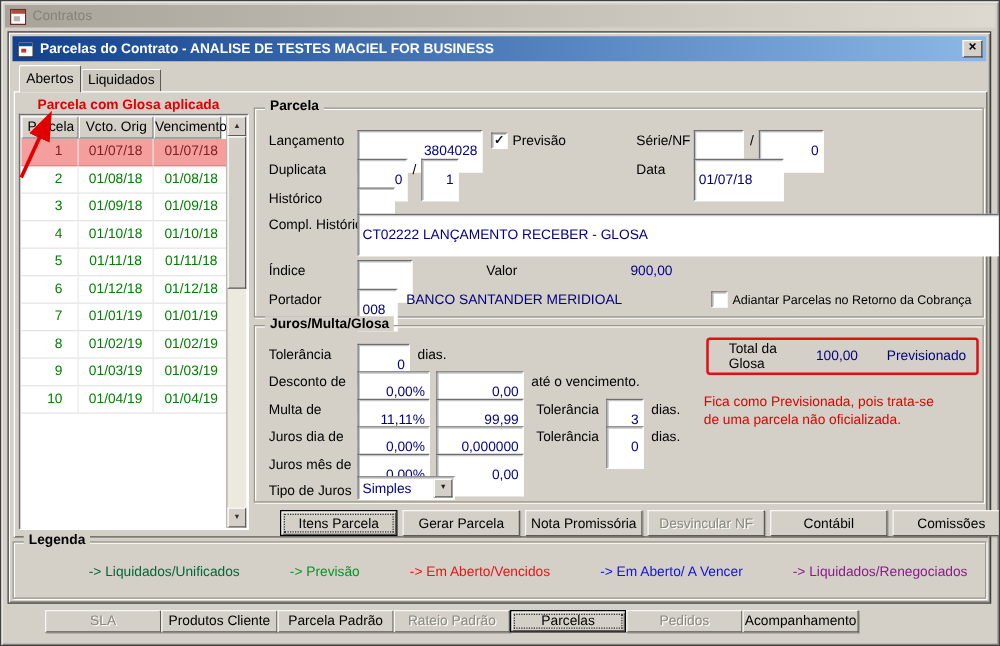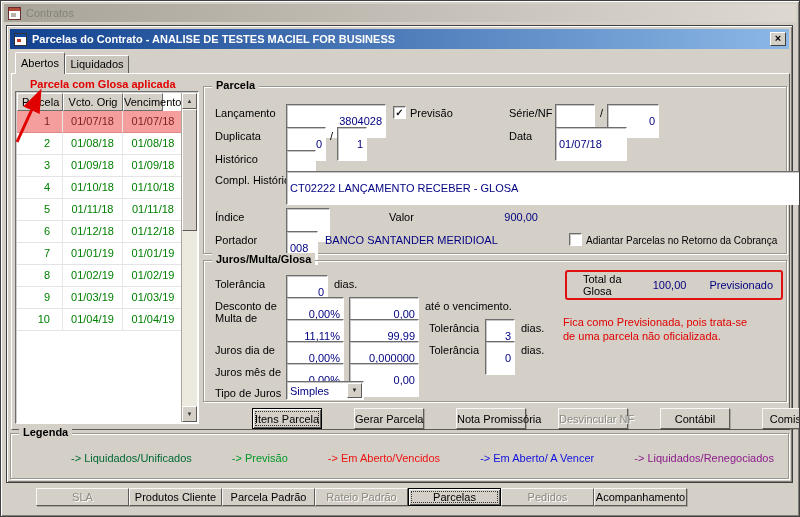--- a/index.html
+++ b/index.html
@@ -45,21 +45,21 @@
   .rednote { position:absolute; left:359px; top:54px; color:#e00000; line-height:14px; white-space:nowrap; }
 
   
   .gridwrap { position:absolute; left:8px; top:65px; width:184px; height:333px; z-index:4;
     background:#fff; border:1px solid #6d6d6d; border-right-color:#fff; border-bottom-color:#fff;
     box-shadow: inset 1px 1px 0 rgba(64,64,64,.25); }
   .ghead { position:absolute; left:1px; top:1px; height:18px; display:flex; }
   .hc { height:18px; background:#d4d0c8; border:1px solid; border-color:#fff #6d6d6d #6d6d6d #fff;
         line-height:16px; text-align:center; }
   .hc.c1 { width:46px; text-align:left; padding-left:4px; }
-  .hc.c2 { width:60px; } .hc.c3 { width:40px; }
+  .hc.c2 { width:60px; } .hc.c3 { width:54px; }
   .grows { position:absolute; left:1px; top:19px; width:166px; bottom:1px; background:#fff; overflow:hidden; }
   .grow { display:flex; height:22px; }
   .gcell { line-height:21px; color:#008000; border-bottom:1px solid #e4e4e4; border-right:1px solid #e9e9e9; }
   .gcell.c1 { width:46px; text-align:right; padding-right:12px; }
   .gcell.c2 { width:60px; text-align:center; } .gcell.c3 { width:60px; text-align:center; border-right:none; }
   .grow.sel .gcell { background:#f49e9e; color:#7e1e1e; border-bottom-color:#e08888; }
 
   .vscroll { position:absolute; right:1px; top:1px; width:16px; bottom:1px; background:#eceade; border-left:1px solid #a9a69c; }
   .sbtn { position:absolute; left:0; width:15px; height:16px; background:#d4d0c8;
     border:1px solid; border-color:#fff #5c5b55 #5c5b55 #fff;
@@ -105,21 +105,21 @@
 
   .btn { background:#d4d0c8; color:#000;
     border:1px solid; border-color:#f8f7f5 #5c5b55 #5c5b55 #f8f7f5;
     box-shadow: 1px 1px 0 rgba(0,0,0,.2);
     font:11px "Liberation Sans",sans-serif; cursor:default; white-space:nowrap; }
   .btn.dis { color:#8a887f; text-shadow:1px 1px 0 #fff; }
   .btn.def { border-color:#000; box-shadow: inset 1px 1px 0 #fff, inset -1px -1px 0 #5c5b55;
     outline:1px dotted #333; outline-offset:-4px; }
 
   .actions { position:absolute; left:217px; top:382px; display:flex; gap:4px; z-index:4; }
-  .abtn { width:70px; height:21px;margin-left:28px; }
+  .abtn { width:94px; height:21px; }
 
   .legend-row { position:absolute; left:60px; right:14px; top:18px; display:flex; justify-content:space-between; }
   .legend-item { white-space:nowrap; }
 
   .toolbar { position:absolute; left:35px; top:487px; display:flex; }
   .tbtn { width:93px; height:18px; }
 </style>
 </head>
 <body>
 
@@ -273,21 +273,21 @@
 
       <span class="lbl" style="left:11px;top:17px">Tolerância</span>
       <input class="tin ra" style="left: 82px; top: 14px; width: 42px;" value="0">
       <span class="lbl" style="left:130px;top:17px">dias.</span>
 
       <span class="lbl" style="left:11px;top:39px">Desconto de</span>
       <input class="tin ra" style="left: 82px; top: 36px; width: 58px;" value="0,00%">
       <input class="tin ra" style="left: 145px; top: 36px; width: 70px;" value="0,00">
       <span class="lbl" style="left:221px;top:39px">até o vencimento.</span>
 
-      <span class="lbl" style="left:11px;top:51px">Multa de</span>
+      <span class="lbl" style="left:11px;top:61px">Multa de</span>
       <input class="tin ra" style="left: 82px; top: 58px; width: 58px;" value="11,11%">
       <input class="tin ra" style="left: 145px; top: 58px; width: 70px;" value="99,99">
       <span class="lbl" style="left:225px;top:61px">Tolerância</span>
       <input class="tin ra" style="left: 281px; top: 58px; width: 30px;" value="3">
       <span class="lbl" style="left:317px;top:61px">dias.</span>
 
       <span class="lbl" style="left:11px;top:83px">Juros dia de</span>
       <input class="tin ra" style="left: 82px; top: 80px; width: 58px;" value="0,00%">
       <input class="tin ra" style="left: 145px; top: 80px; width: 70px;" value="0,000000">
       <span class="lbl" style="left:225px;top:83px">Tolerância</span>

